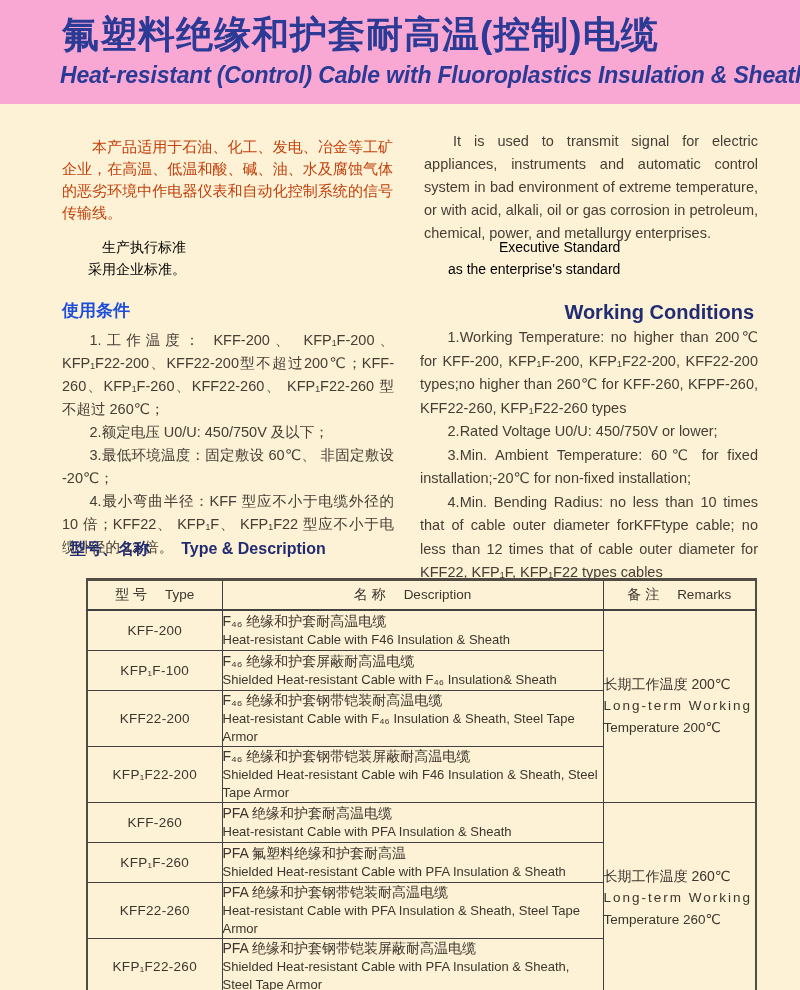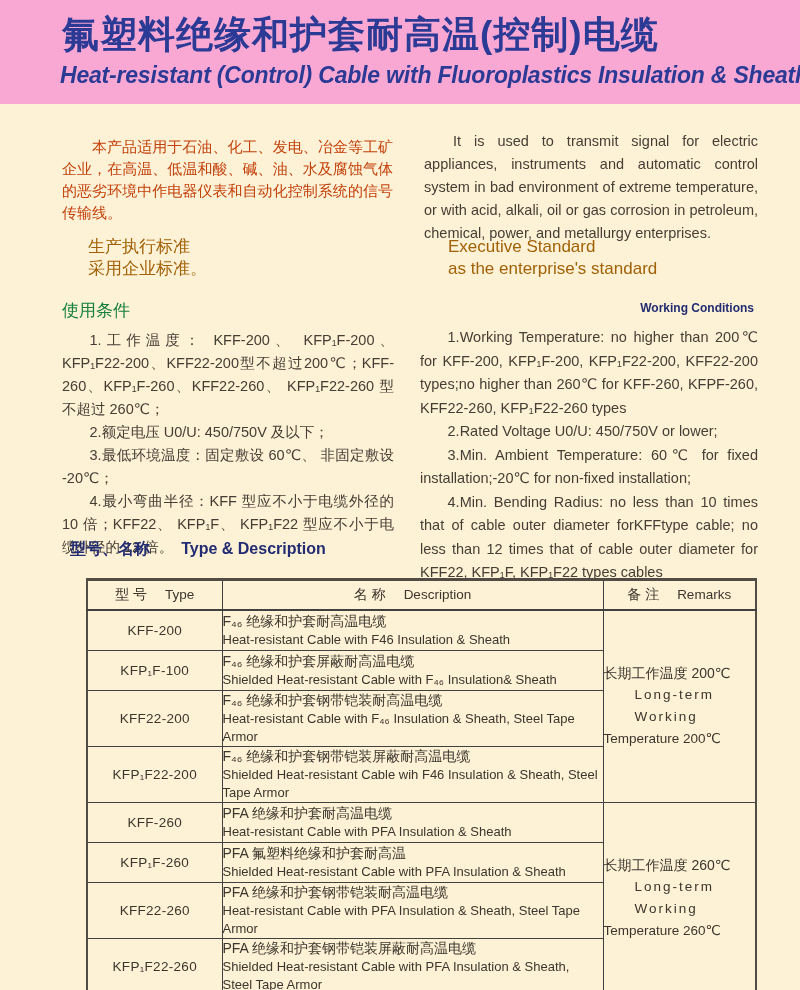--- a/index.html
+++ b/index.html
@@ -29,31 +29,31 @@
     position:absolute; left:62px; top:136px; width:331px; margin:0;
     font-size:15px; line-height:22px; color:#c2410c;
     text-align:justify; text-indent:2em;
   }
   .intro-en {
     position:absolute; left:424px; top:130px; width:334px; margin:0;
     font-size:14.5px; line-height:23px; color:#43493a; color:#453e33;
     text-align:justify; text-indent:2em;
   }
   
-  .std { position:absolute; margin:0; font-size:17px; line-height:22px; color:#a16207; }
+  .std { position:absolute; margin:0; font-size:14px; line-height:22px; color:#000000;text-align:right; }
   .std-zh { left:88px; top:236px; }
   .std-en { left:448px; top:236px; }
   
   .cond-head-zh {
     position:absolute; left:62px; top:299px; margin:0;
-    font-size:17px; font-weight:normal; color:#15803d;
+    font-size:17px; font-weight:bold; color:#1d4ed8;
   }
   .cond-head-en {
     position:absolute; right:46px; top:301px; margin:0;
-    font-size:12px; font-weight:bold; color:#222c72;
+    font-size:20px; font-weight:bold; color:#222c72;
   }
   .cond-list { position:absolute; margin:0; }
   .cond-list p {
     margin:0; text-align:justify; text-indent:1.9em; color:#453e33;
   }
   .cond-list-zh { left:62px; top:329px; width:332px; }
   .cond-list-zh p { font-size:14.5px; line-height:23px; }
   .cond-list-en { left:420px; top:326px; width:338px; }
   .cond-list-en p { font-size:14.5px; line-height:23.5px; }
   
@@ -76,21 +76,21 @@
   .cable-table thead .en-h { font-size:13.5px; margin-left:14px; }
   .cable-table tbody tr { height:40px; }
   .cell-type {
     text-align:center; font-size:13.5px; color:#3c362c; letter-spacing:0.3px;
   }
   .cell-desc { padding:2px 8px 2px 12px; }
   .cell-desc .zh { font-size:14px; line-height:19px; color:#3c362c; display:block; }
   .cell-desc .en { font-size:13px; line-height:18px; color:#3c362c; display:block; }
   .cell-remarks { vertical-align:middle; padding-left:13px; }
   .cell-remarks .zh { display:block; font-size:14px; line-height:22px; color:#3c362c; }
-  .cell-remarks .en1 { display:block; font-size:13.5px; line-height:22px; color:#3c362c; letter-spacing:2px; font-weight:bold; font-weight:normal;margin-left:31px; }
+  .cell-remarks .en1 { display:block; font-size:13.5px; line-height:22px; color:#3c362c; letter-spacing:2px; font-weight:bold; font-weight:normal; }
   .cell-remarks .en2 { display:block; font-size:13.5px; line-height:22px; color:#3c362c; }
 </style>
 </head>
 <body>
 
 <div class="page">
 
   <header class="top-band">
     <h1 class="title-zh">氟塑料绝缘和护套耐高温(控制)电缆</h1>
     <h2 class="title-en">Heat-resistant (Control) Cable with Fluoroplastics Insulation &amp; Sheath</h2>

